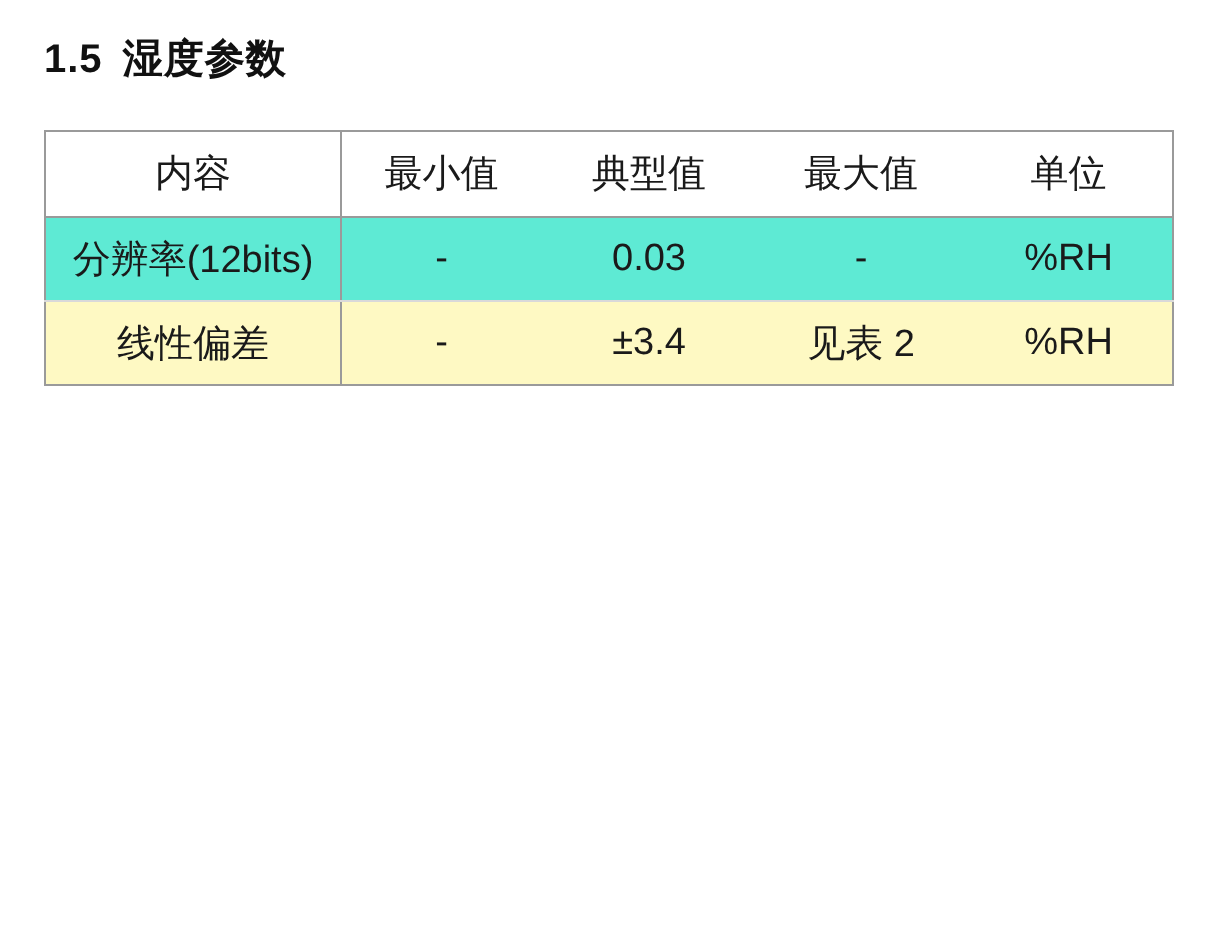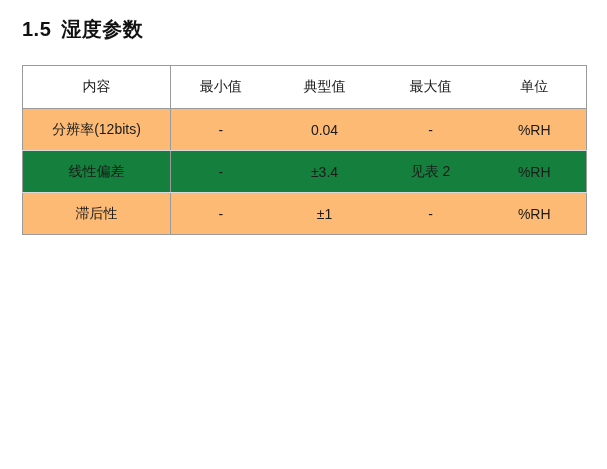--- a/index.html
+++ b/index.html
@@ -46,36 +46,36 @@
     border: 1px solid #9a9a9a;
   }
   table.spec col.c0 { width: 148px; }
   table.spec col.c1 { width: 100px; }
   table.spec col.c2 { width: 108px; }
   table.spec col.c3 { width: 104px; }
   table.spec col.c4 { width: 104px; }
   table.spec th, table.spec td {
     text-align: center;
     vertical-align: middle;
-    font-size: 14px;
+    font-size: 19px;
     height: 41px;
     padding: 0 2px;
     border: none;
   }
   table.spec thead th {
     font-weight: normal;
     border-bottom: 1px solid #9a9a9a;
     background: #ffffff;
     height: 42px;
   }
   table.spec tbody tr.shaded td {
-    background: #fdba74;
+    background: #5eead4;
   }
   table.spec tbody tr.plain td {
-    background: #15803d;
+    background: #fef9c3;
   }
   table.spec td.col-name,
   table.spec th.col-name {
     border-right: 1px solid #9a9a9a;
   }
   table.spec tbody td {
     border-bottom: 1px solid #d9d9d9;
   }
   table.spec tbody tr:last-child td {
     border-bottom: none;
@@ -105,35 +105,28 @@
           <th>最小值</th>
           <th>典型值</th>
           <th>最大值</th>
           <th>单位</th>
         </tr>
       </thead>
       <tbody>
         <tr class="shaded">
           <td class="col-name">分辨率(12bits)</td>
           <td>-</td>
-          <td>0.04</td>
+          <td>0.03</td>
           <td>-</td>
           <td>%RH</td>
         </tr>
         <tr class="plain">
           <td class="col-name">线性偏差</td>
           <td>-</td>
           <td>±3.4</td>
           <td>见表 2</td>
           <td>%RH</td>
         </tr>
-        <tr class="shaded">
-          <td class="col-name">滞后性</td>
-          <td>-</td>
-          <td>±1</td>
-          <td>-</td>
-          <td>%RH</td>
-        </tr>
       </tbody>
     </table>
   </div>
 
 </div>
 
 </body></html>

